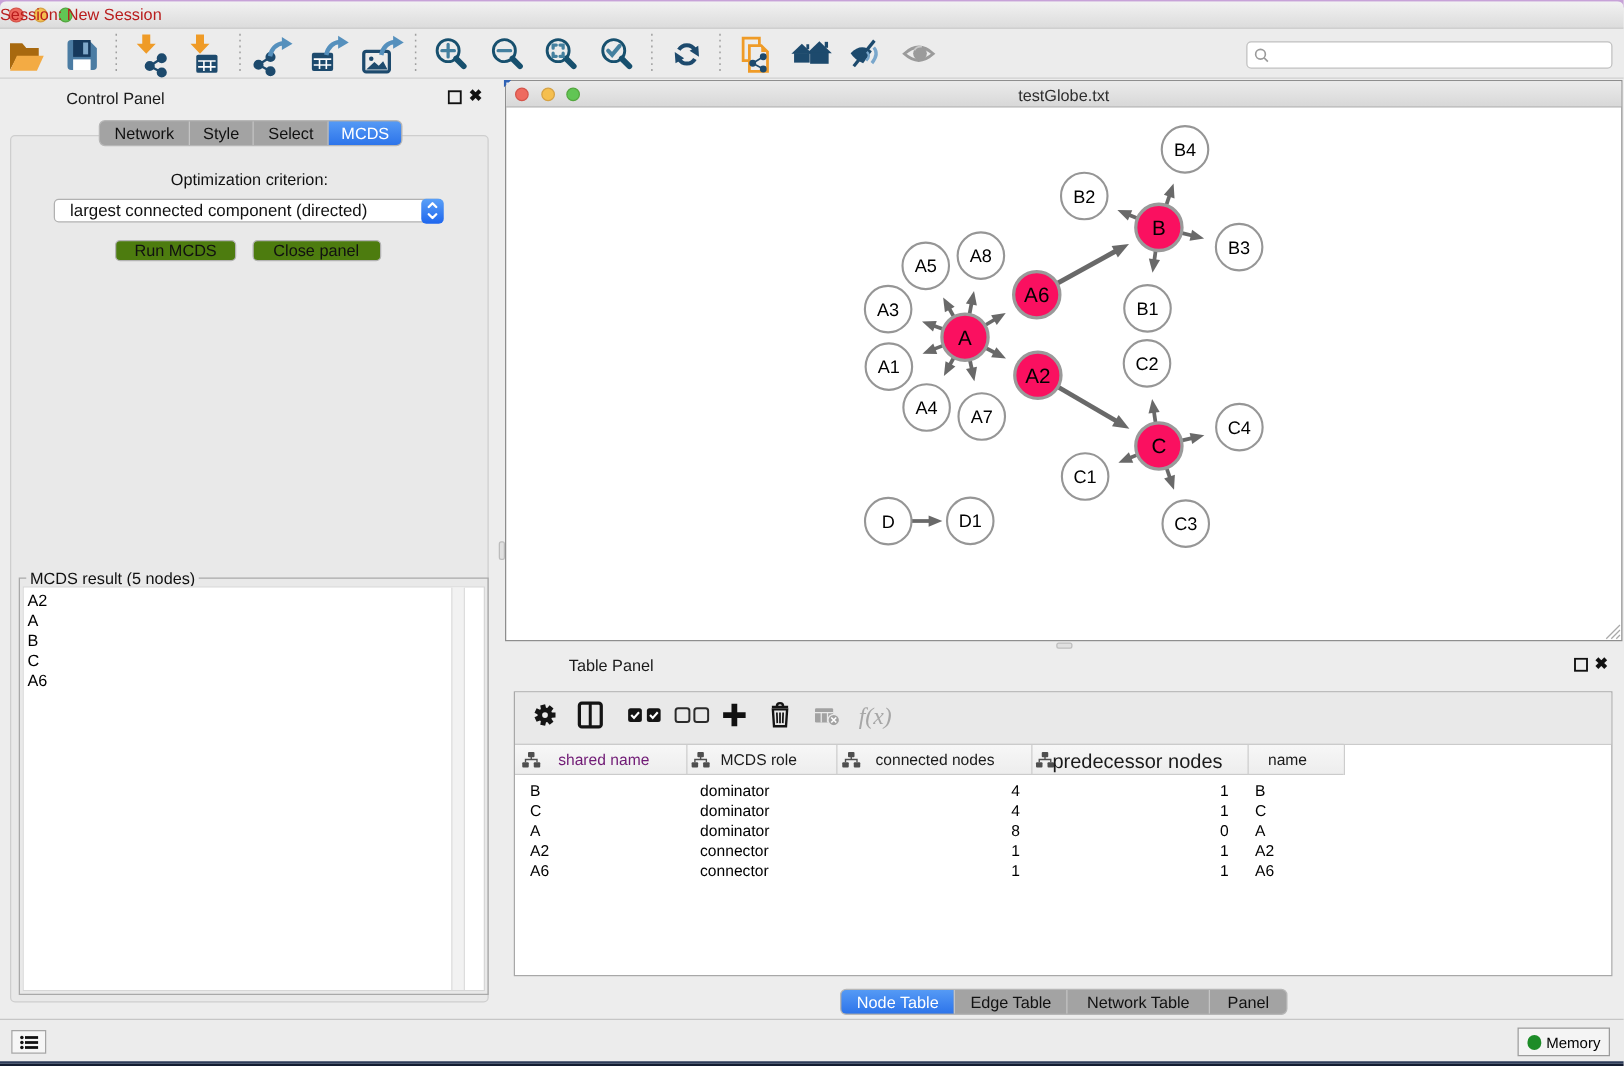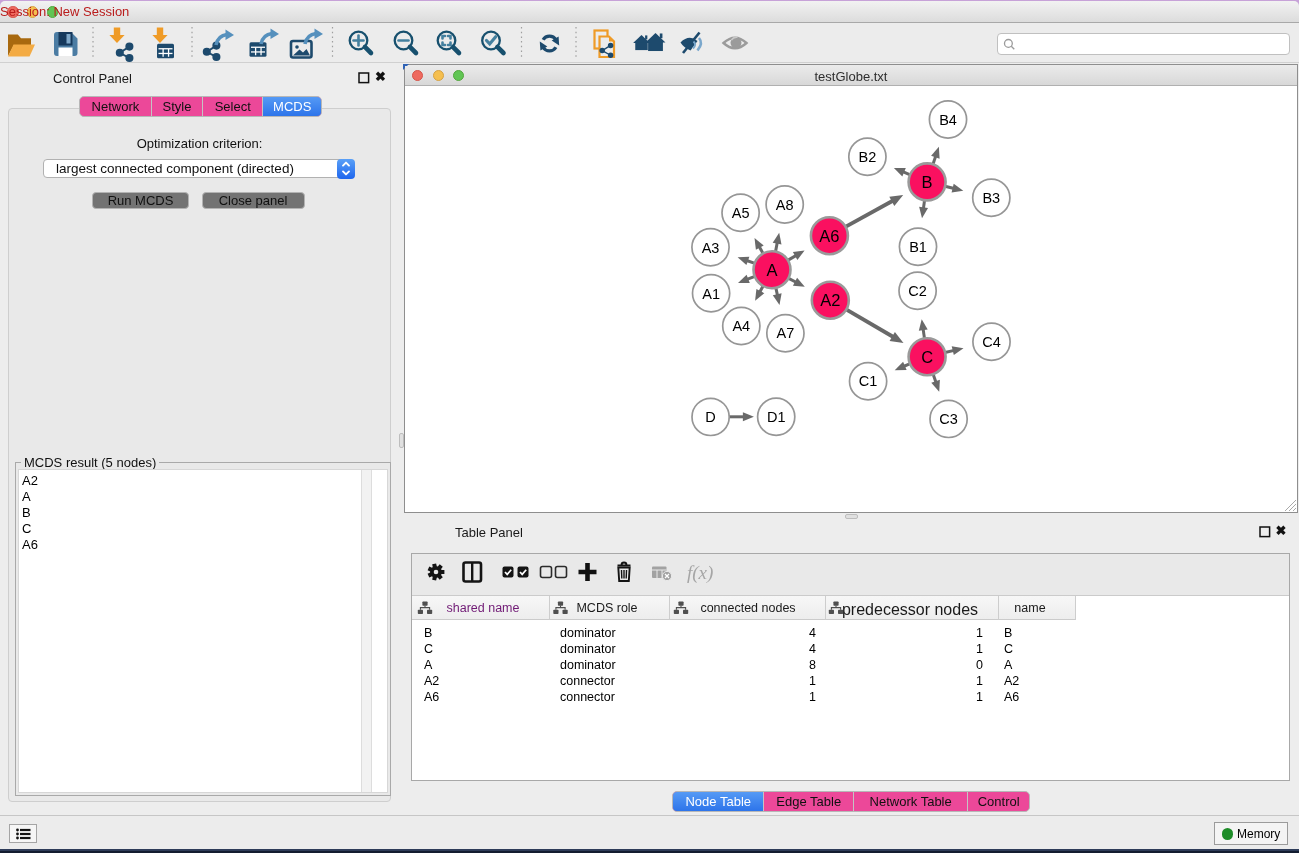--- a/index.html
+++ b/index.html
@@ -1,25 +1,25 @@
 <!DOCTYPE html>
 <html><head>
 <meta charset="utf-8">
 <style>
   * { margin:0; padding:0; box-sizing:border-box; }
   html,body { width:1299px; height:853px; overflow:hidden; }
   body { font-family:"Liberation Sans", sans-serif; background:#ededed; position:relative; }
   .abs { position:absolute; }
   .tl { position:absolute; border-radius:50%; }
   .icon { position:absolute; }
-  .seg { position:absolute; display:flex; height:21px; border:1px solid #b7b7b7; border-radius:5px; background:#ec4899; overflow:hidden; }
+  .seg { position:absolute; display:flex; height:21px; border:1px solid #b7b7b7; border-radius:5px; background:#a3a3a3; overflow:hidden; }
   .seg div { display:flex; align-items:center; justify-content:center; font-size:13px; color:#111; border-right:1px solid #c4c4c4; }
   .seg div:last-child { border-right:none; }
   .seg .sel { background:linear-gradient(#559af5,#2d74ea); color:#fff; }
-  .btn { position:absolute; background:#737373; border:1px solid #b3b3b3; border-radius:4px; font-size:13px; color:#111; display:flex; align-items:center; justify-content:center; }
+  .btn { position:absolute; background:#4d7c0f; border:1px solid #b3b3b3; border-radius:4px; font-size:13px; color:#111; display:flex; align-items:center; justify-content:center; }
 </style>
 </head>
 <body>
 
 <div class="abs" style="left:0;top:0;width:1299px;height:6px;background:#c7a2d8;"></div>
 
 <div class="abs" style="left:0;top:1px;width:1299px;height:22px;background:linear-gradient(#f2f2f2,#dcdcdc);border-bottom:1px solid #a8a8a8;border-radius:5px 5px 0 0;"></div>
 <div class="tl" style="left:7px;top:6.2px;width:11.6px;height:11.6px;background:#ee6a5f;border:0.5px solid #d5544a;"></div>
 <div class="tl" style="left:26.5px;top:6.2px;width:11.6px;height:11.6px;background:#f5bf4f;border:0.5px solid #d6a243;"></div>
 <div class="tl" style="left:46.5px;top:6.2px;width:11.6px;height:11.6px;background:#61c554;border:0.5px solid #53a73e;"></div>
@@ -342,21 +342,21 @@
 <div class="abs" style="left:424px;top:625px;width:120px;font-size:12.5px;line-height:16px;color:#000;">B<br>C<br>A<br>A2<br>A6</div>
 <div class="abs" style="left:560px;top:625px;width:140px;font-size:12.5px;line-height:16px;color:#000;">dominator<br>dominator<br>dominator<br>connector<br>connector</div>
 <div class="abs" style="left:700px;top:625px;width:116px;text-align:right;font-size:12.5px;line-height:16px;color:#000;">4<br>4<br>8<br>1<br>1</div>
 <div class="abs" style="left:870px;top:625px;width:113px;text-align:right;font-size:12.5px;line-height:16px;color:#000;">1<br>1<br>0<br>1<br>1</div>
 <div class="abs" style="left:1004px;top:625px;width:80px;font-size:12.5px;line-height:16px;color:#000;">B<br>C<br>A<br>A2<br>A6</div>
 
 <div class="seg" style="left:672px;top:791px;width:358px;">
   <div style="width:92px;" class="sel">Node Table</div>
   <div style="width:90px;">Edge Table</div>
   <div style="width:115px;">Network Table</div>
-  <div style="width:61px;">Control</div>
+  <div style="width:61px;">Panel</div>
 </div>
 
 <div class="abs" style="left:0;top:815px;width:1299px;height:34px;background:#ececec;border-top:1px solid #c6c6c6;"></div>
 <div class="abs" style="left:9px;top:824px;width:28px;height:19px;background:#f6f6f6;border:1px solid #a5a5a5;"></div>
 <svg class="icon" style="left:16px;top:828px;" width="15" height="12" viewBox="0 0 15 12">
     <circle cx="1.5" cy="2" r="1.4" fill="#111"></circle>
     <circle cx="1.5" cy="6" r="1.4" fill="#111"></circle>
     <circle cx="1.5" cy="10" r="1.4" fill="#111"></circle>
     <rect x="4" y="0.9" width="10.5" height="2.2" fill="#111"></rect>
     <rect x="4" y="4.9" width="10.5" height="2.2" fill="#111"></rect>

